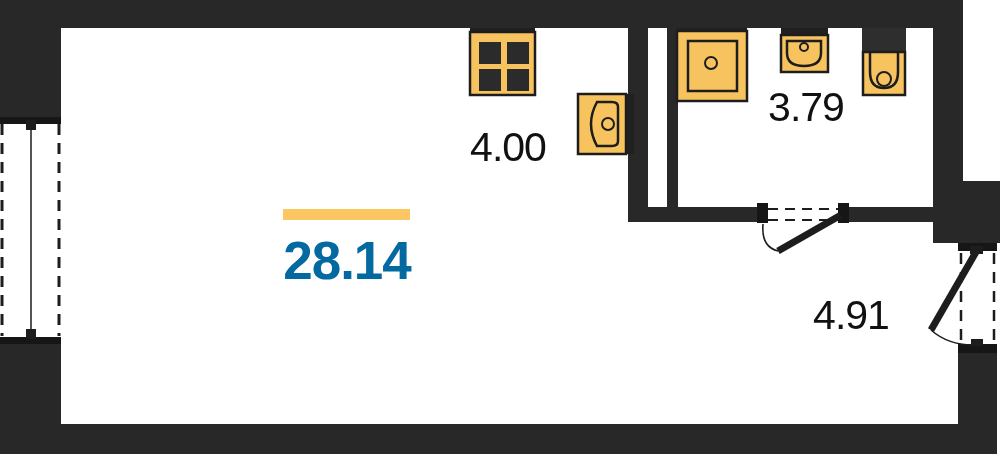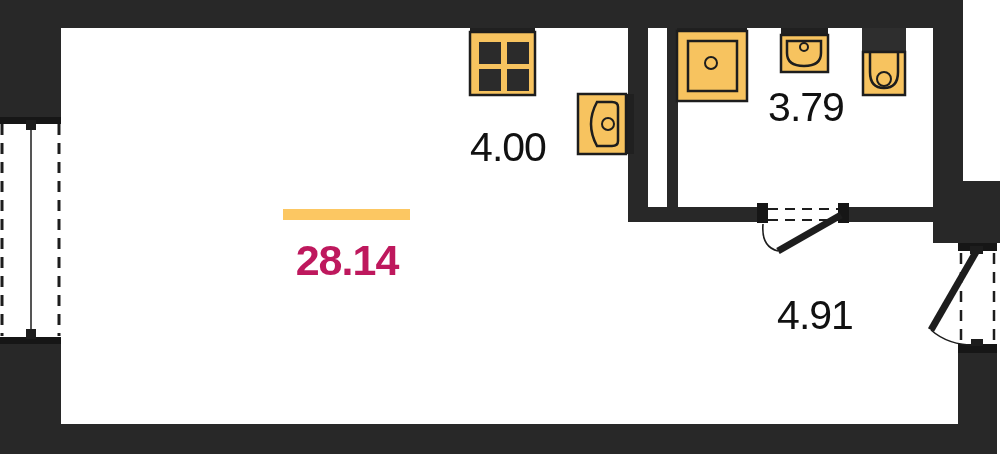--- a/index.html
+++ b/index.html
@@ -15,30 +15,30 @@
     position:absolute;
     transform:translate(-50%,-50%);
     font-size:41px;
     color:#111111;
     white-space:nowrap;
     letter-spacing:-1px;
   }
   .lbl-main{
     position:absolute;
     transform:translate(-50%,-50%);
-    font-size:43px;
+    font-size:53px;
     font-weight:bold;
-    color:#be185d;
+    color:#0369a1;
     white-space:nowrap;
     letter-spacing:-1px;
   }
   .lbl-living{left:137px;top:380px;}
   .lbl-kitchen{left:508px;top:147px;}
   .lbl-bathroom{left:806px;top:107px;}
-  .lbl-hallway{left:815px;top:315px;text-align:center;}
+  .lbl-hallway{left:851px;top:315px;text-align:center;}
   .lbl-total{left:347px;top:260px;}
   .area-bar{
     position:absolute;
     left:283px;top:209px;width:127px;height:11px;
     background:#FCC762;
   }
 </style>
 </head>
 <body>
 

